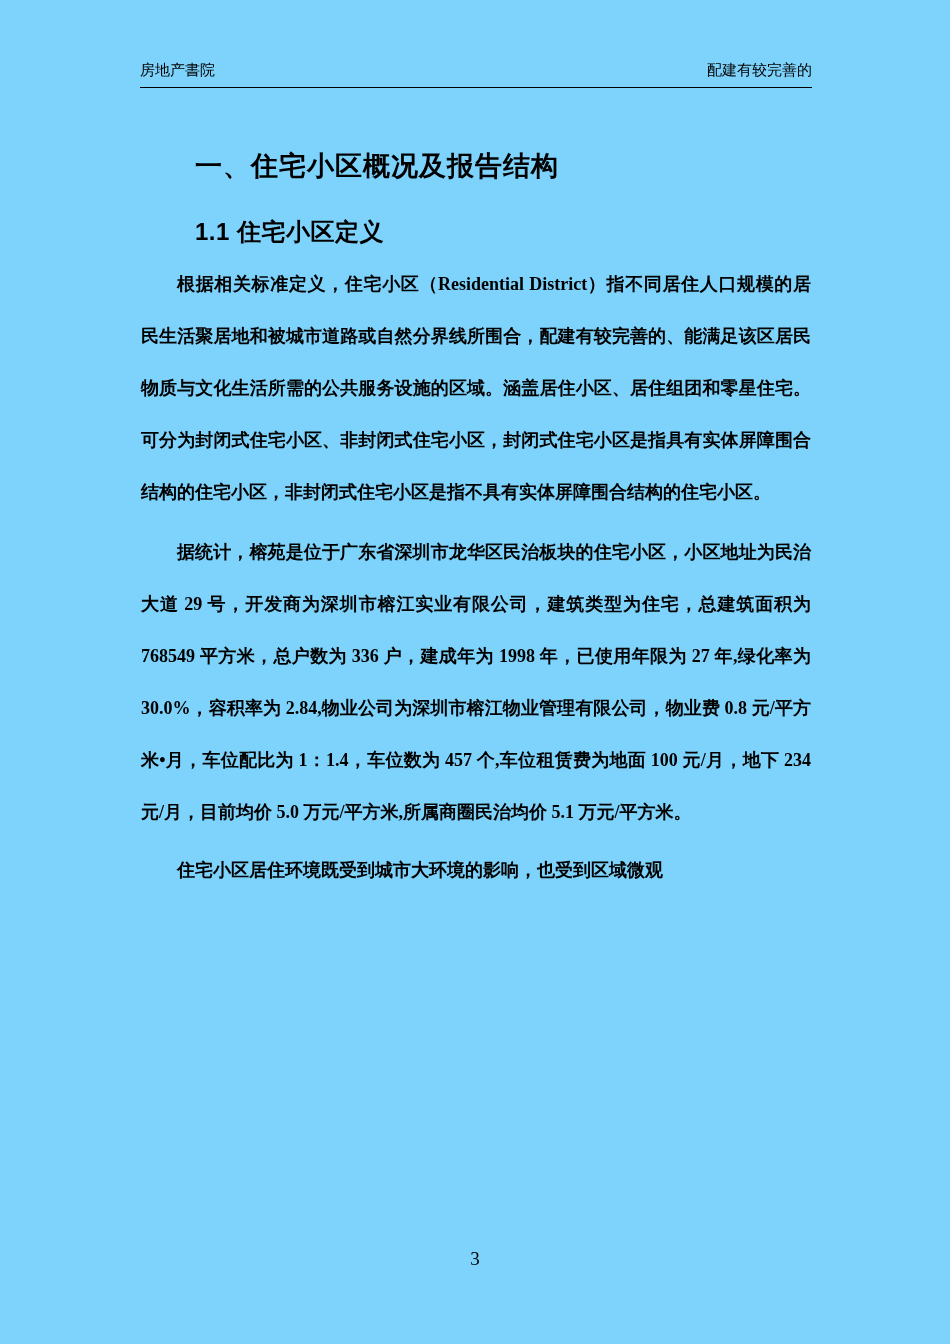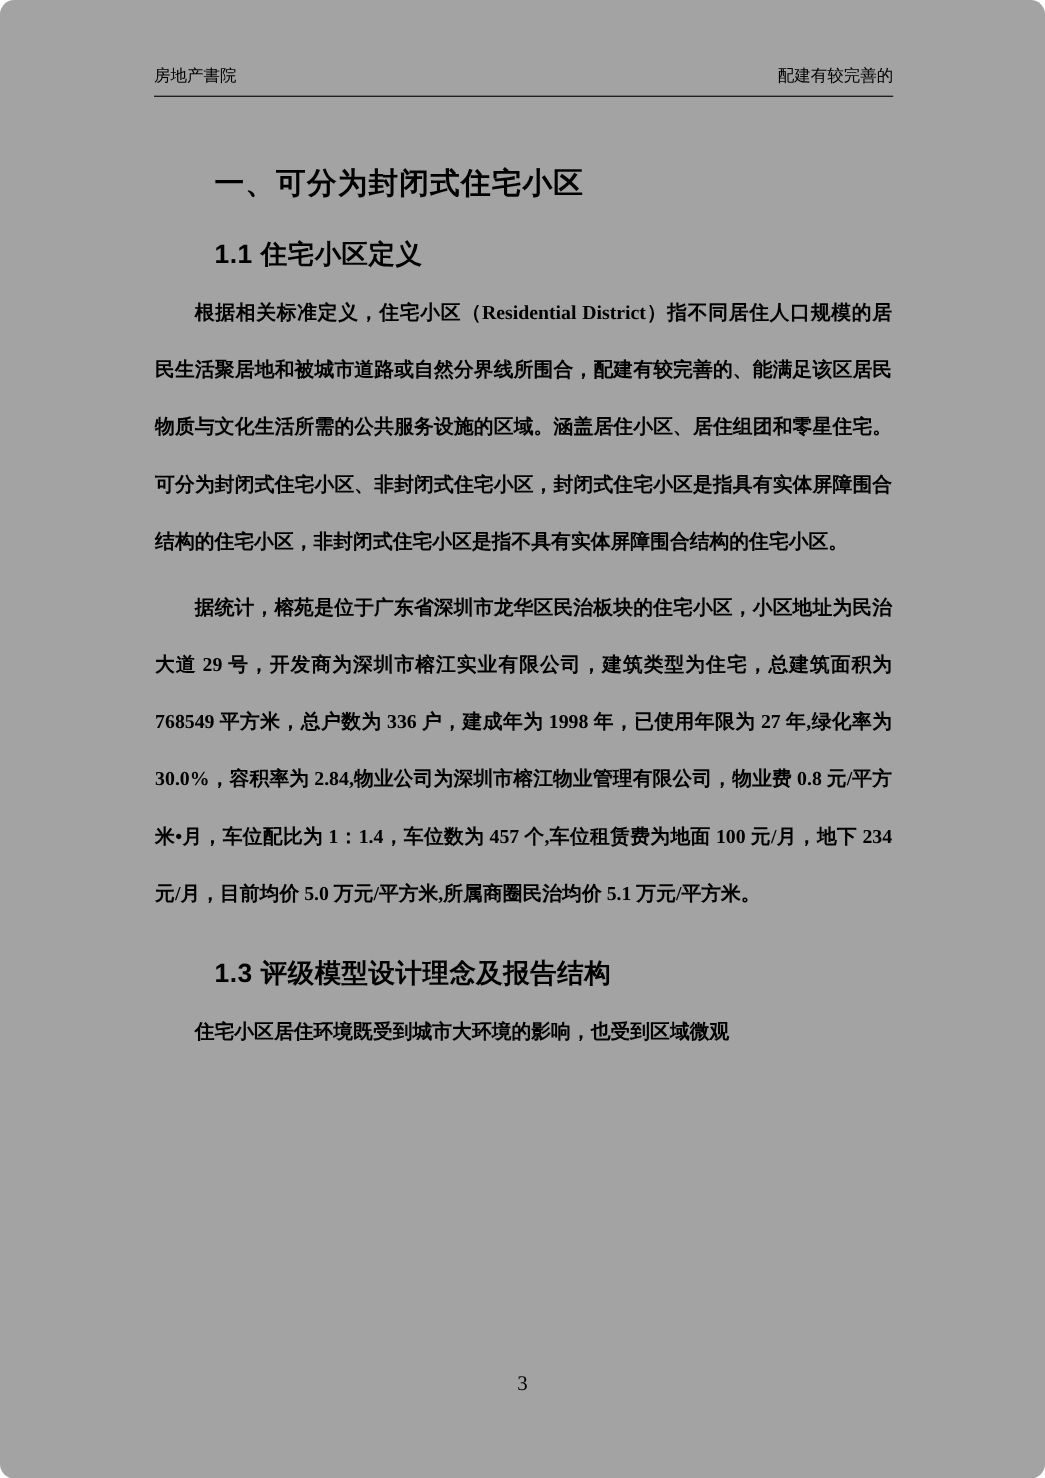--- a/index.html
+++ b/index.html
@@ -10,23 +10,22 @@
   body {
     width: 950px;
     height: 1344px;
     font-family: "Liberation Serif", "DejaVu Serif", serif;
     color: #000000;
   }
   .page {
     position: relative;
     width: 950px;
     height: 1344px;
-    background: #a3a3a3;
+    background: #7dd3fc;
     overflow: hidden;
-    border-radius: 13px;
   }
   .doc-header {
     position: absolute;
     top: 60px;
     left: 140px;
     width: 672px;
     display: flex;
     justify-content: space-between;
     align-items: flex-end;
     font-size: 15px;
@@ -82,28 +81,27 @@
 
 <div class="page">
 
   <div class="doc-header">
     <span>房地产書院</span>
     <span>配建有较完善的</span>
   </div>
 
   <div class="doc-content">
 
-    <div class="doc-title">一、可分为封闭式住宅小区</div>
+    <div class="doc-title">一、住宅小区概况及报告结构</div>
 
     <div class="section-heading">1.1 住宅小区定义</div>
     <p class="body-para">根据相关标准定义，住宅小区（Residential District）指不同居住人口规模的居民生活聚居地和被城市道路或自然分界线所围合，配建有较完善的、能满足该区居民物质与文化生活所需的公共服务设施的区域。涵盖居住小区、居住组团和零星住宅。可分为封闭式住宅小区、非封闭式住宅小区，封闭式住宅小区是指具有实体屏障围合结构的住宅小区，非封闭式住宅小区是指不具有实体屏障围合结构的住宅小区。</p>
 
     <p class="body-para">据统计，榕苑是位于广东省深圳市龙华区民治板块的住宅小区，小区地址为民治大道 29 号，开发商为深圳市榕江实业有限公司，建筑类型为住宅，总建筑面积为 768549 平方米，总户数为 336 户，建成年为 1998 年，已使用年限为 27 年,绿化率为 30.0%，容积率为 2.84,物业公司为深圳市榕江物业管理有限公司，物业费 0.8 元/平方米•月，车位配比为 1：1.4，车位数为 457 个,车位租赁费为地面 100 元/月，地下 234 元/月，目前均价 5.0 万元/平方米,所属商圈民治均价 5.1 万元/平方米。</p>
 
-    <div class="section-heading">1.3 评级模型设计理念及报告结构</div>
     <p class="body-para sec3-para">住宅小区居住环境既受到城市大环境的影响，也受到区域微观</p>
 
   </div>
 
   <div class="doc-footer">
     <span>3</span>
   </div>
 
 </div>
 

